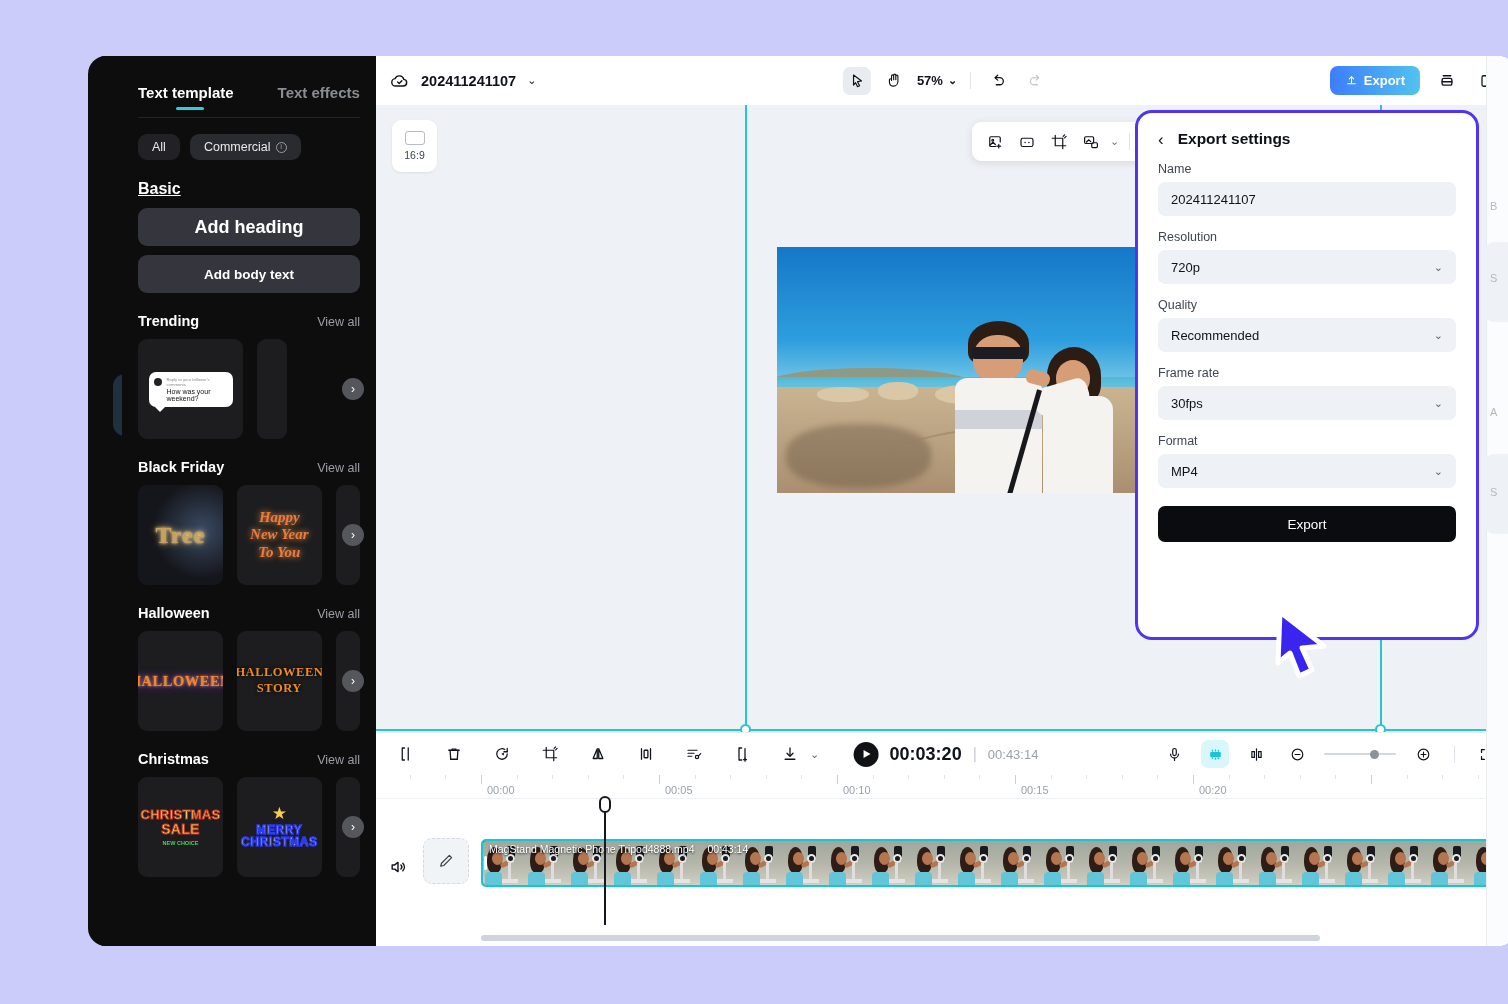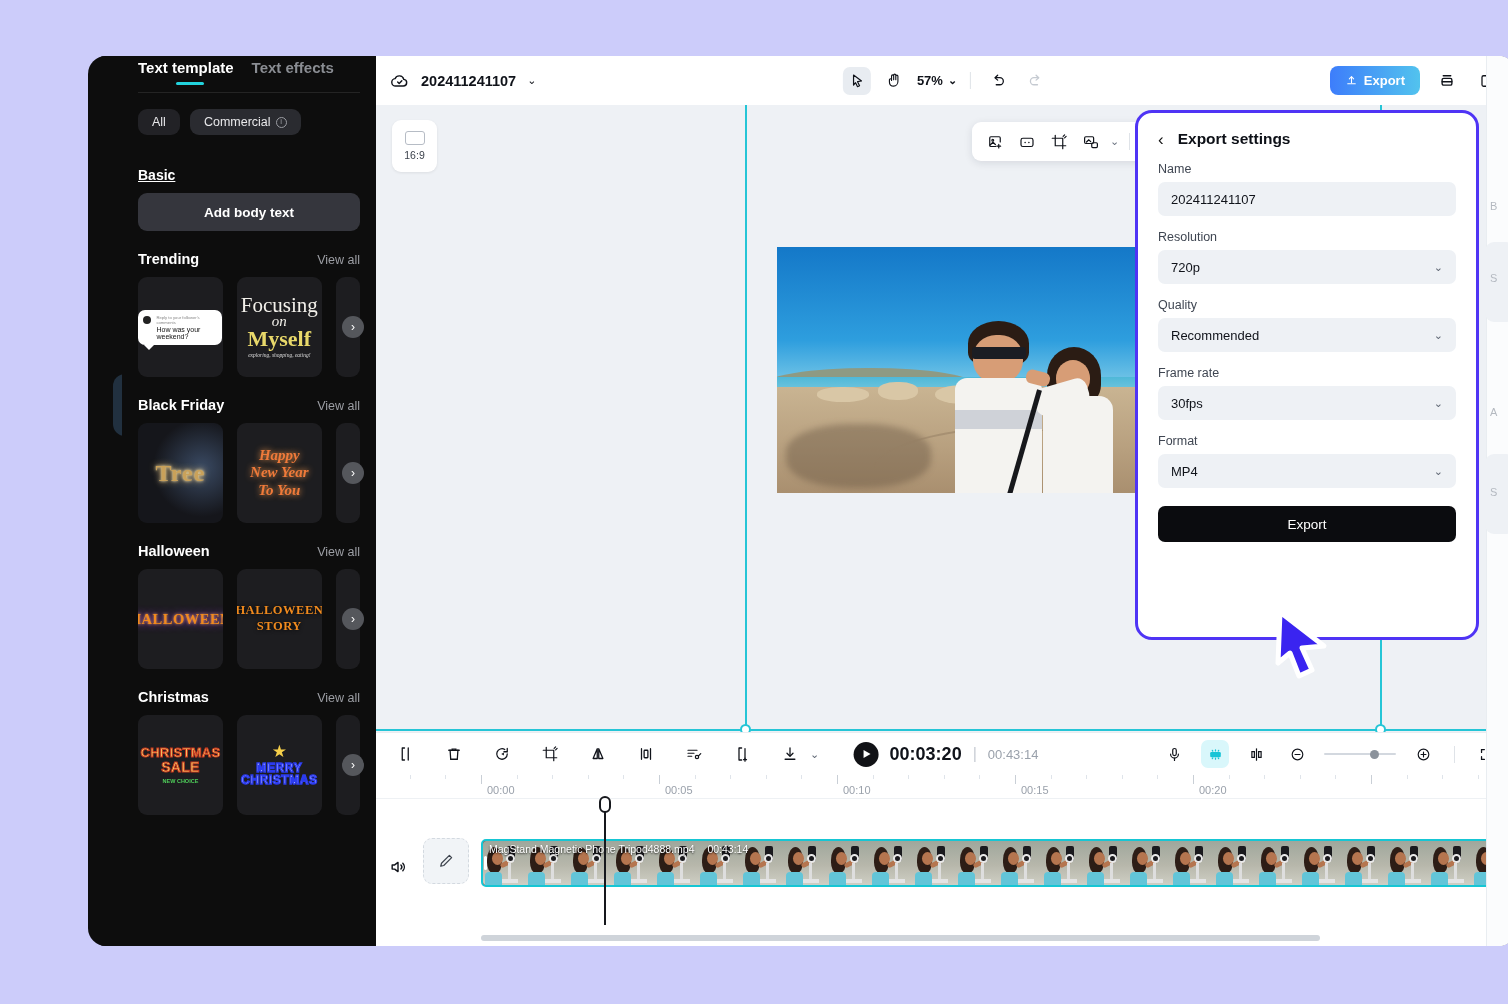--- a/index.html
+++ b/index.html
@@ -28,21 +28,21 @@
   #left-rail .railbtn {
     position:absolute; right:-4px; top:318px; width:26px; height:62px;
     background:#21303f; border-radius:12px;
   }
 
   
   #tpl-panel {
     position:absolute; left:34px; top:0; width:254px; height:100%;
     background:#0d0d0d; color:#fff; overflow:hidden;
   }
-  #tpl-tabs { display:flex; gap:18px; padding:3px 0 0 0; position:relative; }
+  #tpl-tabs { display:flex; gap:44px; padding:28px 0 0 0; position:relative; }
   .tpl-tab { font-size:15px; font-weight:bold; color:#8a8d93; cursor:pointer; }
   .tpl-tab.active { color:#fff; }
   .tpl-underline {
     position:absolute; left:38px; bottom:-9px; width:28px; height:3px;
     background:#22d3dd; border-radius:2px;
   }
   #tpl-divider { height:1px; background:#242424; margin:16px 0 0 0; }
 
   #chips { display:flex; gap:10px; margin:16px 0 0 0; }
   .chip {
@@ -50,21 +50,21 @@
     display:flex; align-items:center; gap:5px; font-size:12.5px; color:#e8e8ea;
     cursor:pointer;
   }
   .chip.dark { background:#222226; }
   .info-circle {
     width:11px; height:11px; border:1.2px solid #9a9ca2; border-radius:50%;
     display:inline-flex; align-items:center; justify-content:center;
     font-size:8px; line-height:1; color:#9a9ca2;
   }
 
-  .sec-title { font-size:14px; font-weight:bold; margin:32px 0 10px 0;text-decoration:underline; }
+  .sec-title { font-size:16px; font-weight:bold; margin:20px 0 10px 0;text-decoration:underline; }
   .sec-head {
     display:flex; justify-content:space-between; align-items:baseline;
     margin:20px 0 10px 0;
   }
   .sec-head .t { font-size:14.5px; font-weight:bold; }
   .sec-head .v { font-size:12.5px; color:#9c9ea4; cursor:pointer; }
 
   .big-btn {
     background:#35363d; border-radius:9px; height:38px; width:100%;
     display:flex; align-items:center; justify-content:center;
@@ -384,40 +384,33 @@
       <div class="chip dark">
         <span>All</span>
       </div>
       <div class="chip">
         <span>Commercial</span>
         <span class="info-circle">i</span>
       </div>
     </div>
 
     <div class="sec-title">Basic</div>
+    <div class="big-btn h">Add heading</div>
     <div class="big-btn b">Add body text</div>
 
     <div class="sec-head">
       <div class="t">Trending</div>
       <div class="v">View all</div>
     </div>
     <div class="card-row">
       <div class="card">
         <div class="bubble">
           <div class="dot"></div>
           <div class="tiny">Reply to your follower's comments</div>
           <div class="msg">How was your weekend?</div>
-        </div>
-      </div>
-      <div class="card">
-        <div class="focusing">
-          <div class="l1">Focusing</div>
-          <div class="l2">on</div>
-          <div class="l3">Myself</div>
-          <div class="l4">exploring, shopping, eating!</div>
         </div>
       </div>
       <div class="card third"></div>
       <div class="arrow-next">›</div>
     </div>
 
     <div class="sec-head">
       <div class="t">Black Friday</div>
       <div class="v">View all</div>
     </div>

